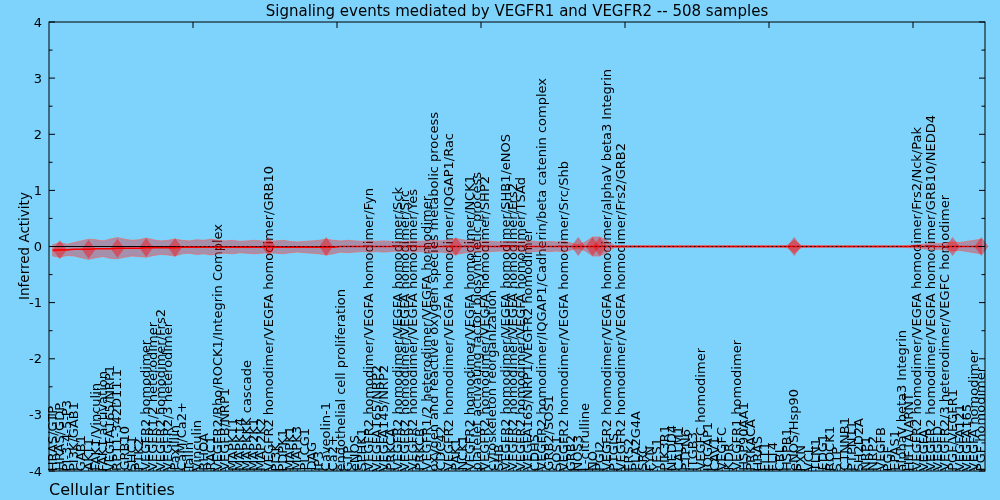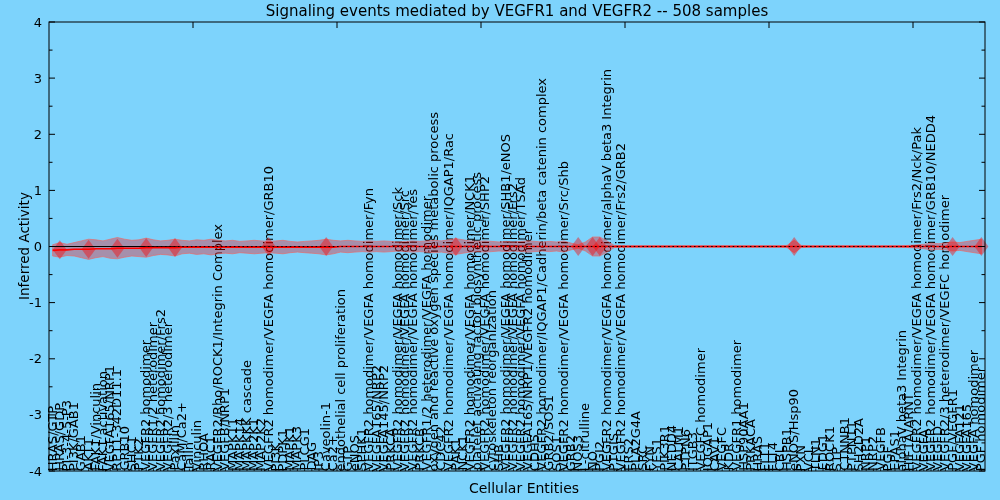--- a/index.html
+++ b/index.html
@@ -2,21 +2,21 @@
 <html><head>
 <meta charset="utf-8">
 <style>
   html,body{margin:0;padding:0;background:#ffffff;}
   .fig{position:relative;width:1000px;height:500px;background:#7dd3fc;
        font-family:"DejaVu Sans", "Liberation Sans", sans-serif;color:#000;overflow:hidden;}
   .title{position:absolute;left:49px;top:2px;width:936px;text-align:center;
          font-size:15px;white-space:nowrap;}
   .ylabel{position:absolute;left:-36px;top:238px;width:120px;text-align:center;
           font-size:13.5px;transform:rotate(-90deg);transform-origin:center;}
-  .xlabel{position:absolute;left:56px;top:480px;width:936px;text-align:center;font-size:14px;}
+  .xlabel{position:absolute;left:49px;top:480px;width:936px;text-align:left;font-size:16px;}
   .ytick{position:absolute;width:42px;text-align:right;font-size:13px;line-height:13px;}
   #xlabels span{position:absolute;bottom:29px;writing-mode:vertical-rl;
       transform:rotate(180deg);white-space:nowrap;font-size:13px;line-height:13px;color:#000;}
   svg.plot{position:absolute;left:0;top:0;pointer-events:none;}
   .legend{position:absolute;left:57px;top:31px;width:452px;background:#fff;
           border:1px solid #000;box-sizing:border-box;padding:6px 0 6px 14px;z-index:5;}
   .legend-row{display:flex;align-items:center;height:30px;}
   .legend-swatch{display:inline-block;width:36px;height:0;border-top-width:1.7px;
                  border-top-style:solid;margin-right:16px;}
   .legend-label{font-size:15.5px;white-space:nowrap;}

